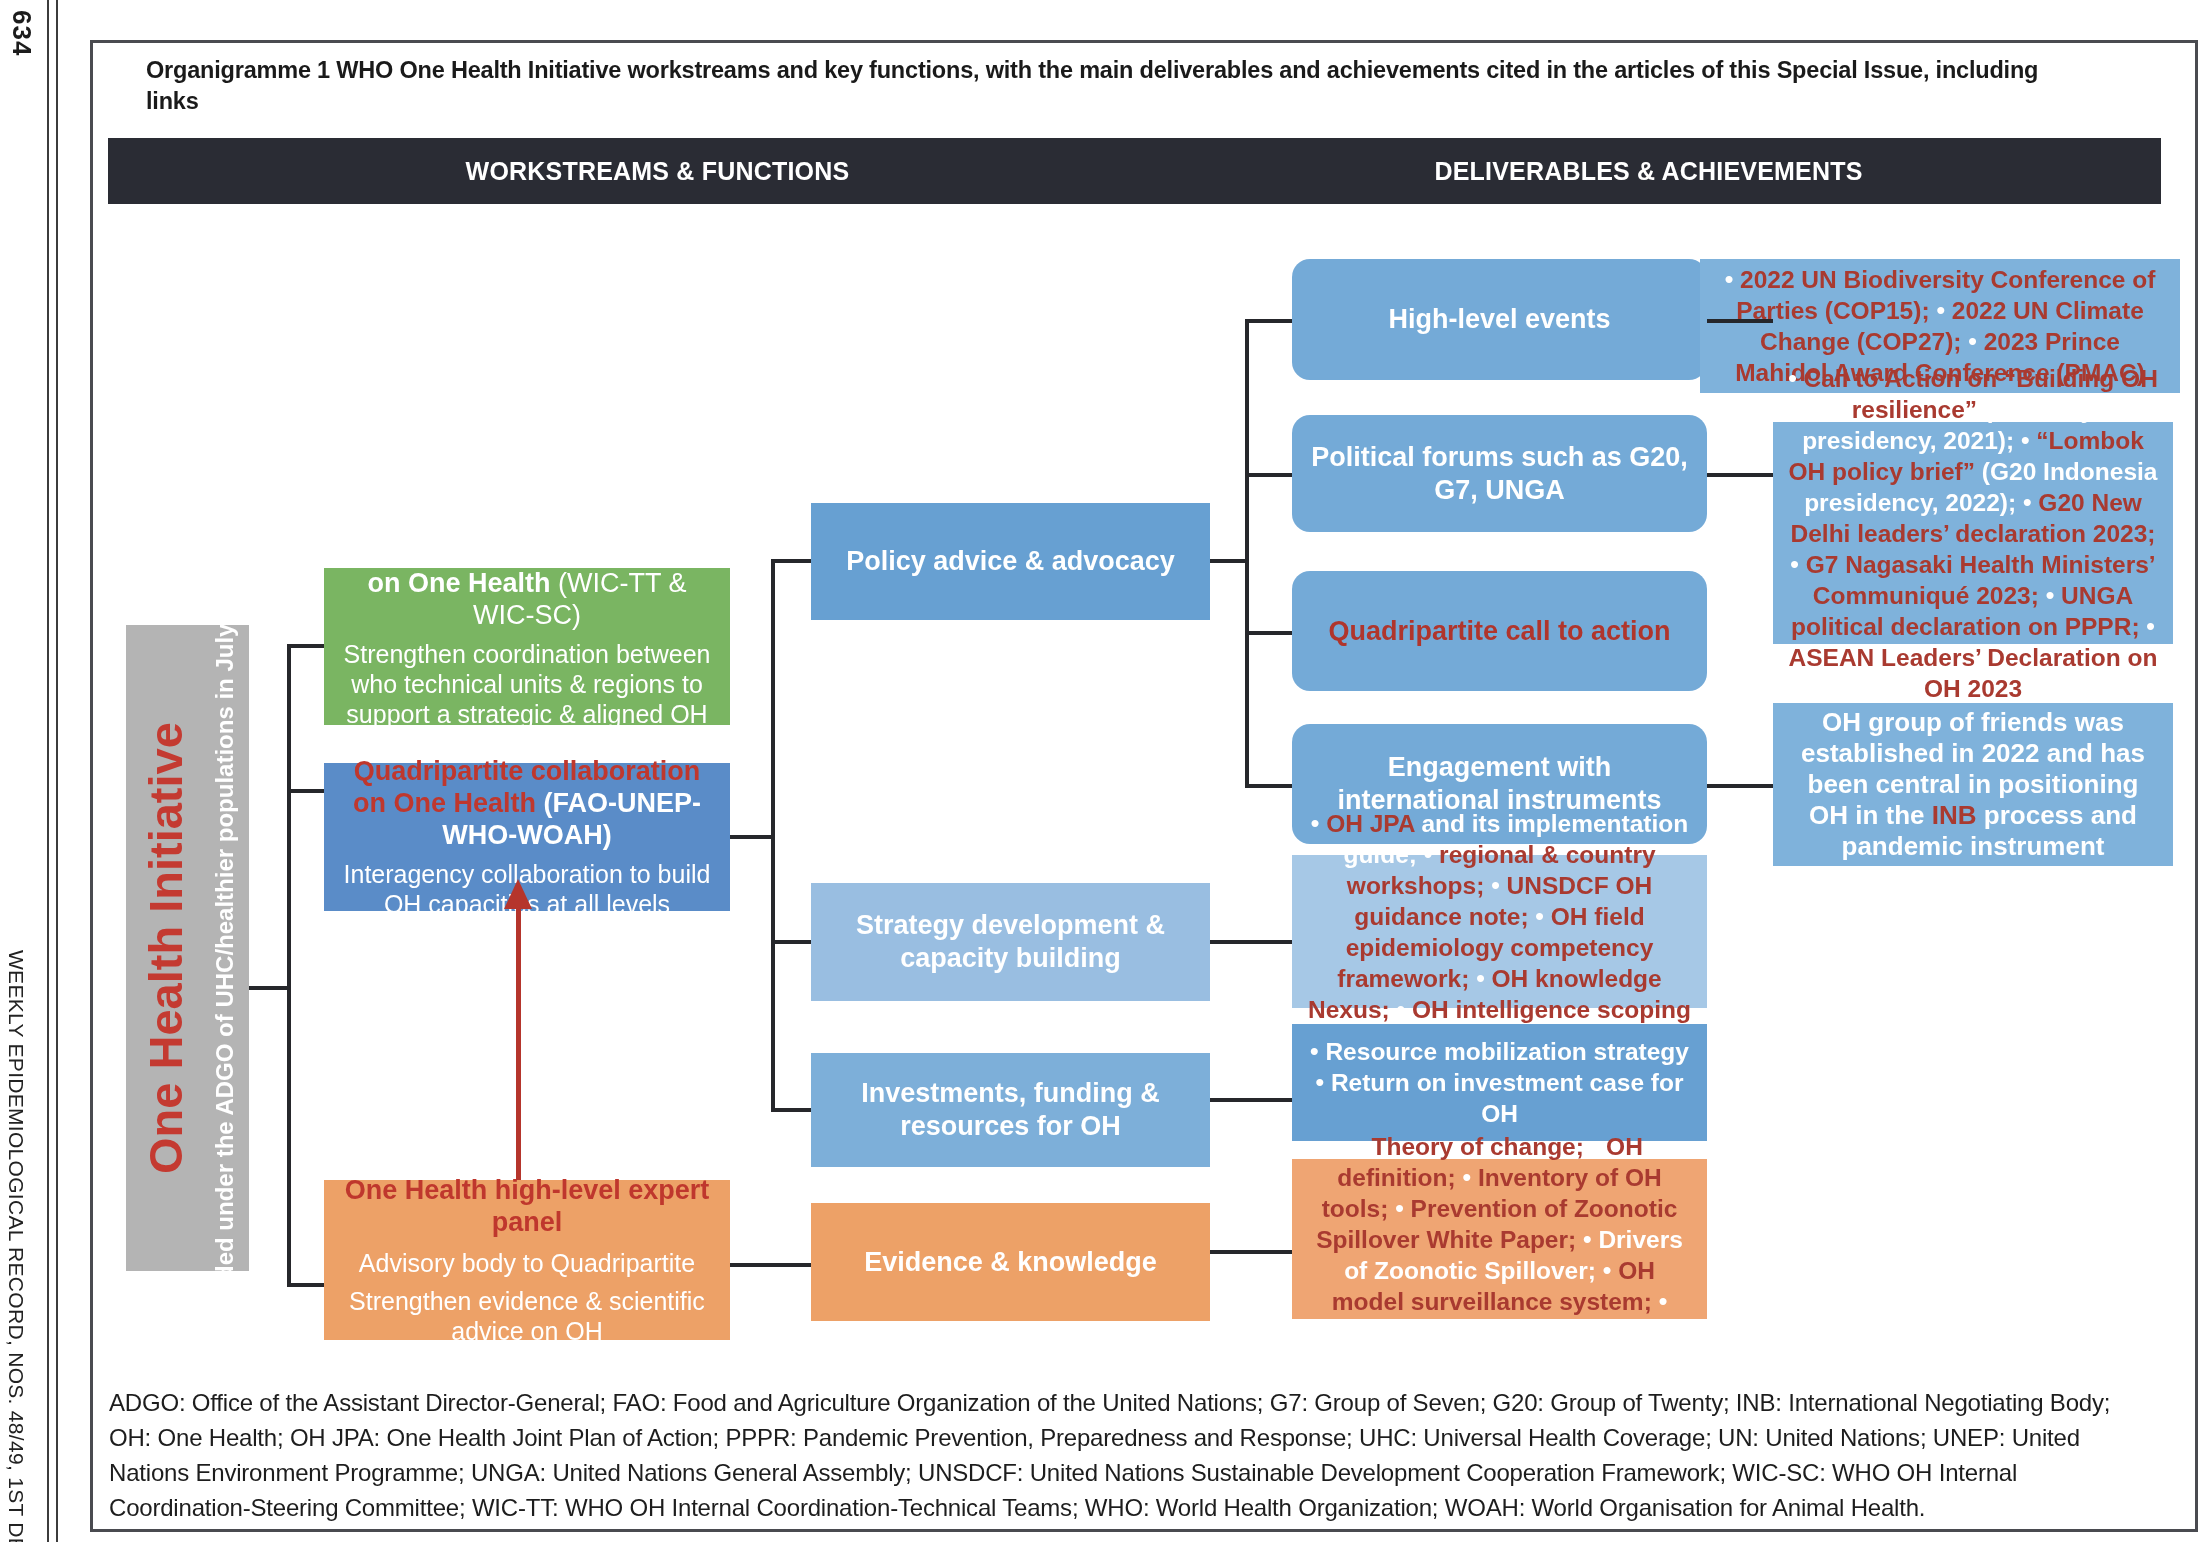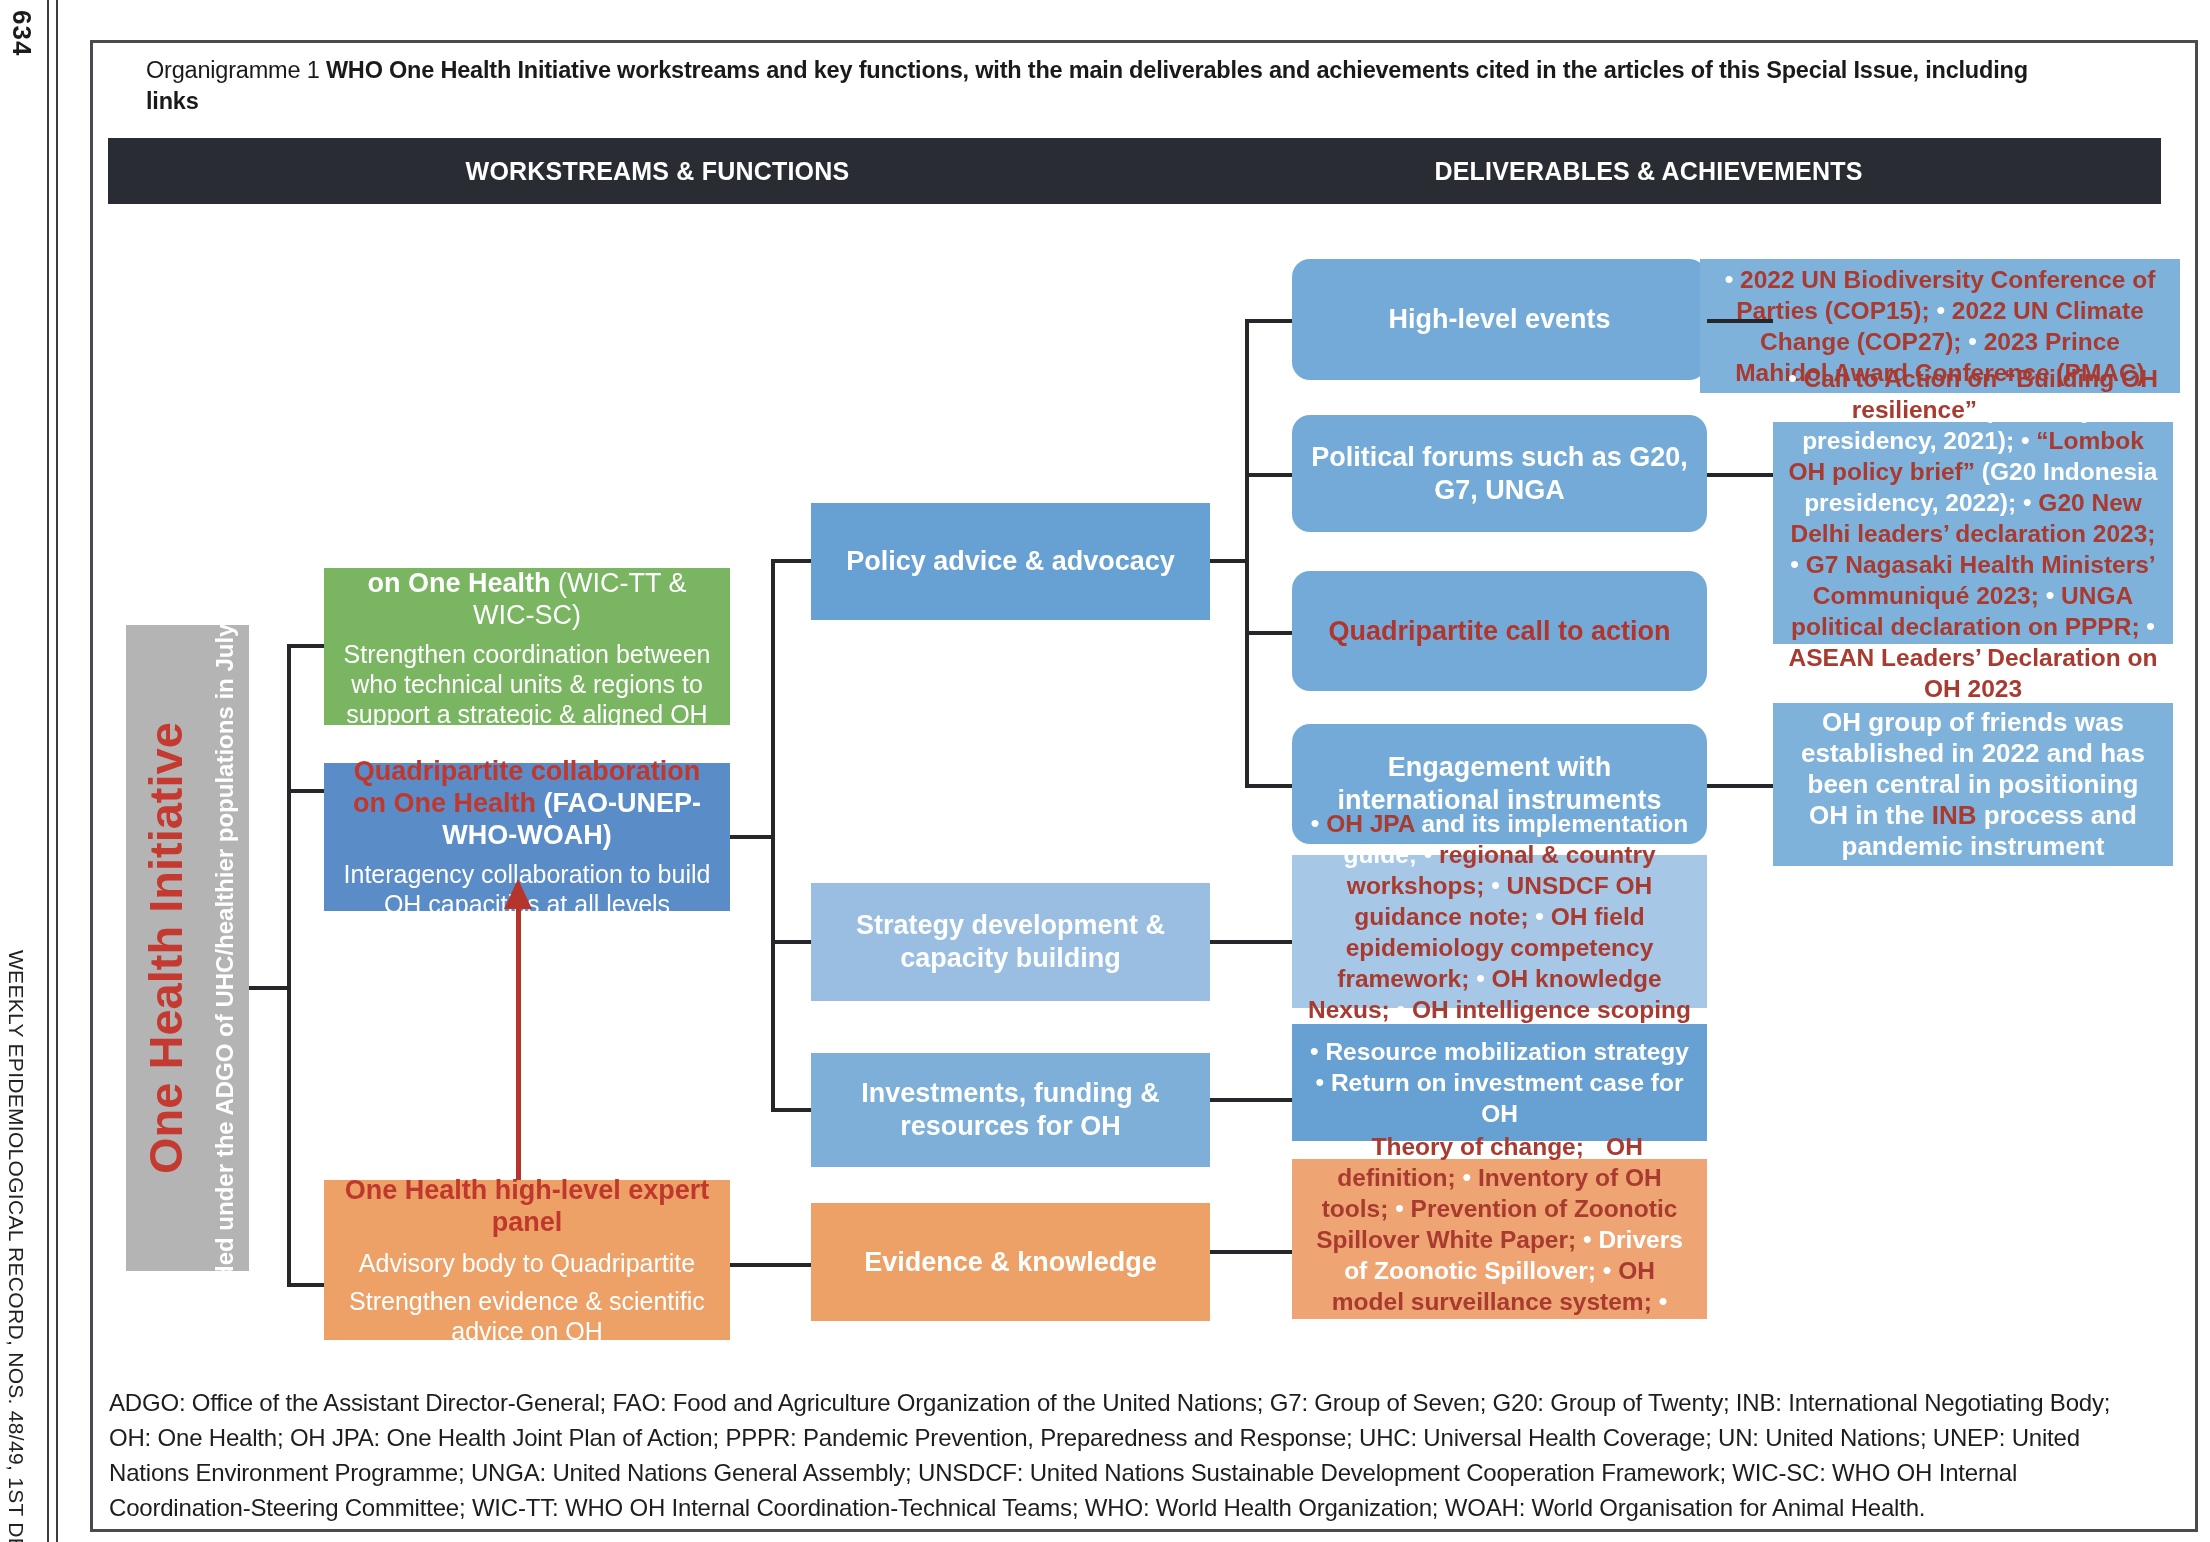--- a/index.html
+++ b/index.html
@@ -10,21 +10,21 @@
            font-size:26px;font-weight:700;color:#1c1c1c;letter-spacing:1px;}
   .journal{position:absolute;left:4px;top:950px;writing-mode:vertical-rl;
            font-size:21px;color:#222;letter-spacing:.3px;white-space:nowrap;}
   .grule{position:absolute;top:0;width:2px;height:1542px;background:#3c3c3c;}
   .grule.r1{left:47px}.grule.r2{left:56px}
   
   .frame{position:absolute;left:90px;top:40px;width:2108px;height:1492px;
          border:3px solid #4a4b50;box-sizing:border-box;background:#fff;}
   .title{position:absolute;left:53px;top:12px;width:1960px;font-size:23.5px;
          color:#1a1a1a;line-height:31px;letter-spacing:-.2px;}
-  .title .tl{font-weight:400;}
+  .title .tl{font-weight:700;}
   .title .tb{font-weight:700;}
   .hdr{position:absolute;top:95px;height:66px;background:#2a2c34;color:#fff;
        display:flex;align-items:center;justify-content:center;
        font-size:25px;font-weight:700;letter-spacing:.2px;}
   .hdr-left{left:15px;width:1023px;padding-left:38px;}
   .hdr-right{left:1043px;width:1025px;}
   
   .bx{position:absolute;box-sizing:border-box;display:flex;flex-direction:column;
       align-items:center;justify-content:center;text-align:center;padding:6px 14px;}
   .bx .lbl{color:#fff;font-weight:700;font-size:27px;line-height:33px;}

